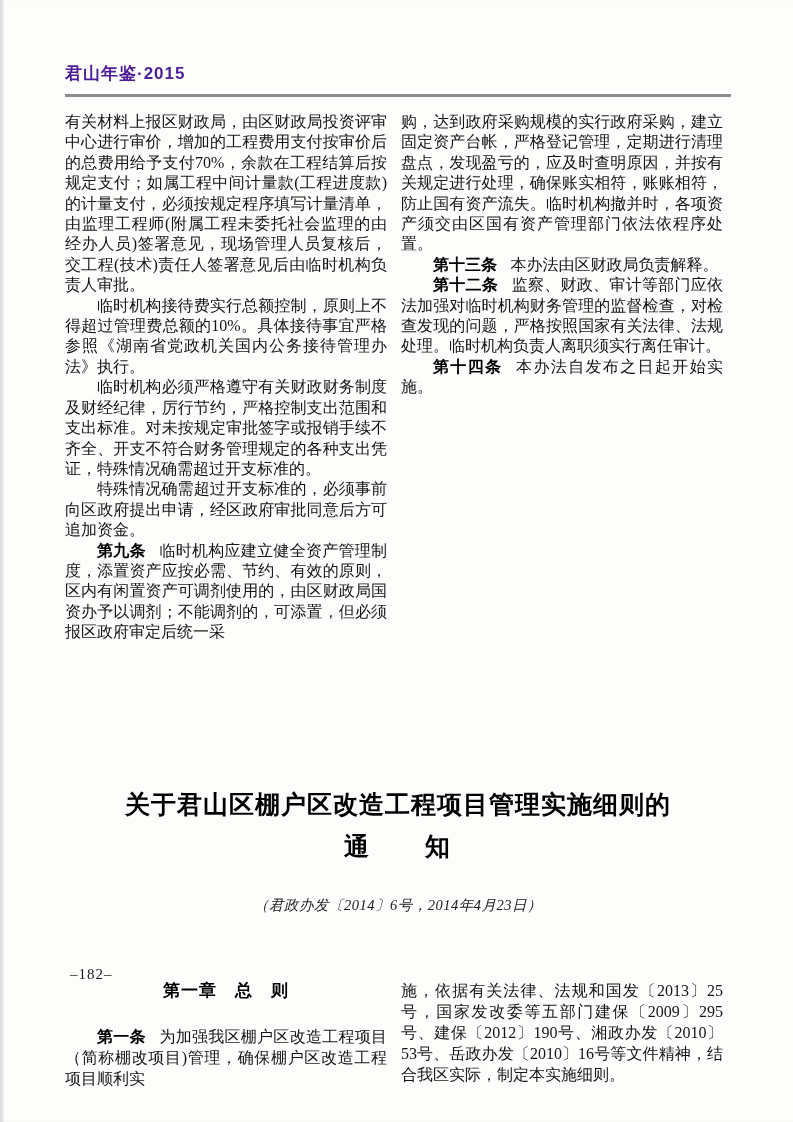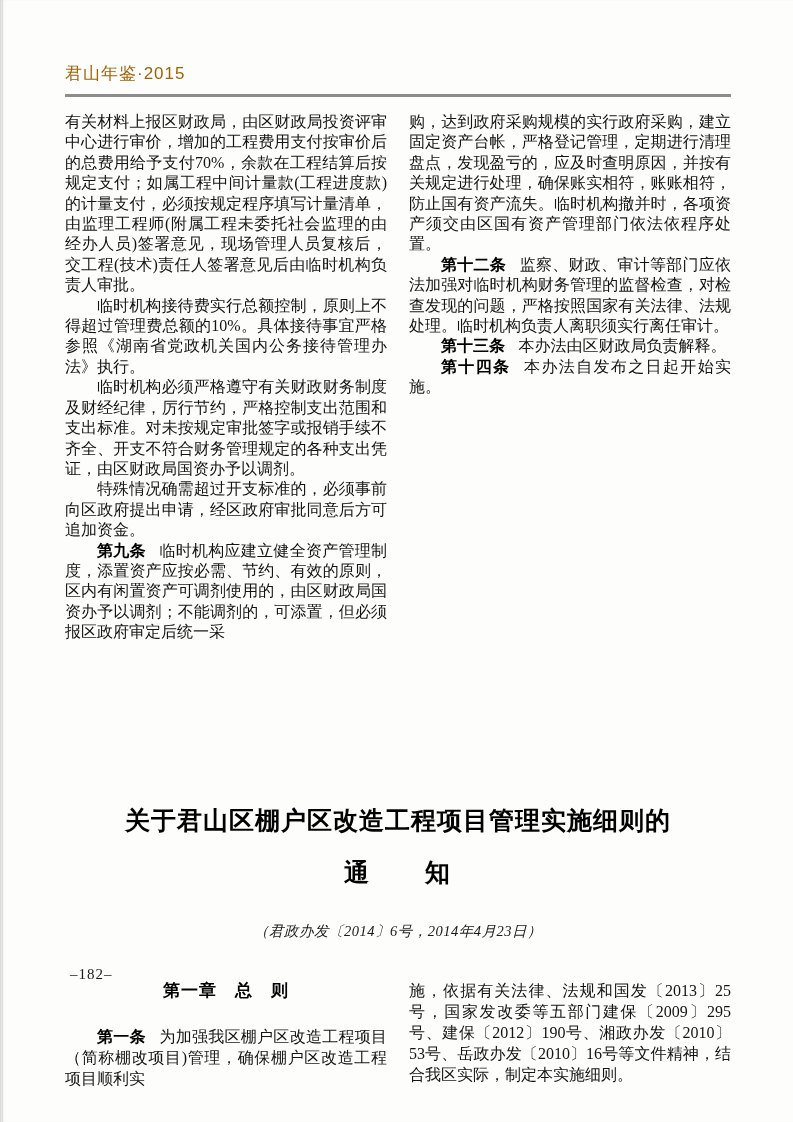--- a/index.html
+++ b/index.html
@@ -15,45 +15,45 @@
   .page::before{
     content:"";position:absolute;left:2px;top:0;bottom:0;width:1px;
     background:#dedede;
   }
   
   .header{
     position:absolute;left:65px;top:62px;width:666px;
   }
   .header-title{
     font-family:"Liberation Sans","DejaVu Sans",sans-serif;
-    font-weight:normal;font-size:17px;letter-spacing:1px;color:#a16207;
+    font-weight:bold;font-size:17px;letter-spacing:1px;color:#4c1d95;
   }
   .header-rule{
     position:absolute;left:65px;top:94px;width:666px;height:3px;
     background:#8d8d8d;border:none;margin:0;
   }
   
-  .twocol{position:absolute;left:65px;width:666px;display:flex;gap:22px;}
+  .twocol{position:absolute;left:65px;width:666px;display:flex;gap:14px;}
   .col{width:322px;text-align:justify;}
   .doc1{top:112px;}
   .doc1 .col{font-size:16px;line-height:20.4px;}
   .col p{margin:0;text-indent:2em;}
   .col p.noindent{text-indent:0;}
   .lead{
     font-family:"Liberation Sans","DejaVu Sans",sans-serif;
     font-weight:bold;color:#000;margin-right:.85em;
   }
   
   .title-block{
     position:absolute;left:65px;top:786px;width:666px;text-align:center;
   }
   .notice-title{
     font-family:"Liberation Sans","DejaVu Sans",sans-serif;
     font-weight:bold;font-size:25px;line-height:36px;color:#000;
-    letter-spacing:1px;margin:16px;
+    letter-spacing:1px;margin:0;
   }
   .notice-title-line2{
     font-family:"Liberation Sans","DejaVu Sans",sans-serif;
     font-weight:bold;font-size:25px;line-height:36px;color:#000;
     letter-spacing:2px;margin:6px 0 0 0;text-align:center;
   }
   .source-note{
     font-size:14.5px;font-style:italic;color:#1a1a1a;
     margin-top:32px;letter-spacing:.5px;
   }
@@ -78,28 +78,28 @@
 
   <div class="header">
     <span class="header-title">君山年鉴·2015</span>
   </div>
   <div class="header-rule"></div>
 
   <div class="twocol doc1">
     <div class="col">
         <p class="noindent">有关材料上报区财政局，由区财政局投资评审中心进行审价，增加的工程费用支付按审价后的总费用给予支付70%，余款在工程结算后按规定支付；如属工程中间计量款(工程进度款)的计量支付，必须按规定程序填写计量清单，由监理工程师(附属工程未委托社会监理的由经办人员)签署意见，现场管理人员复核后，交工程(技术)责任人签署意见后由临时机构负责人审批。</p>
         <p>临时机构接待费实行总额控制，原则上不得超过管理费总额的10%。具体接待事宜严格参照《湖南省党政机关国内公务接待管理办法》执行。</p>
-        <p>临时机构必须严格遵守有关财政财务制度及财经纪律，厉行节约，严格控制支出范围和支出标准。对未按规定审批签字或报销手续不齐全、开支不符合财务管理规定的各种支出凭证，由区财政局国资办予以调剂。</p>
+        <p>临时机构必须严格遵守有关财政财务制度及财经纪律，厉行节约，严格控制支出范围和支出标准。对未按规定审批签字或报销手续不齐全、开支不符合财务管理规定的各种支出凭证，特殊情况确需超过开支标准的。</p>
         <p>特殊情况确需超过开支标准的，必须事前向区政府提出申请，经区政府审批同意后方可追加资金。</p>
         <p><b class="lead">第九条</b>临时机构应建立健全资产管理制度，添置资产应按必需、节约、有效的原则，区内有闲置资产可调剂使用的，由区财政局国资办予以调剂；不能调剂的，可添置，但必须报区政府审定后统一采</p>
       </div>
     <div class="col">
         <p class="noindent">购，达到政府采购规模的实行政府采购，建立固定资产台帐，严格登记管理，定期进行清理盘点，发现盈亏的，应及时查明原因，并按有关规定进行处理，确保账实相符，账账相符，防止国有资产流失。临时机构撤并时，各项资产须交由区国有资产管理部门依法依程序处置。</p>
+        <p><b class="lead">第十三条</b>本办法由区财政局负责解释。</p>
         <p><b class="lead">第十二条</b>监察、财政、审计等部门应依法加强对临时机构财务管理的监督检查，对检查发现的问题，严格按照国家有关法律、法规处理。临时机构负责人离职须实行离任审计。</p>
-        <p><b class="lead">第十三条</b>本办法由区财政局负责解释。</p>
         <p><b class="lead">第十四条</b>本办法自发布之日起开始实施。</p>
       </div>
   </div>
 
   <div class="title-block">
     <h1 class="notice-title">关于君山区棚户区改造工程项目管理实施细则的</h1>
     <h1 class="notice-title-line2">通　　知</h1>
     <div class="source-note">（君政办发〔2014〕6号，2014年4月23日）</div>
   </div>
 

